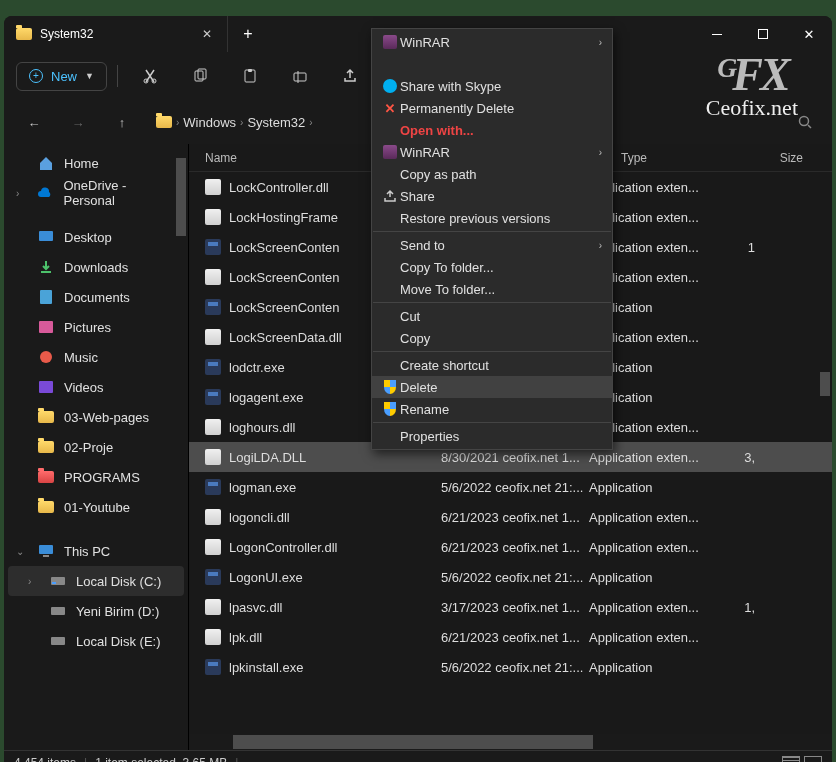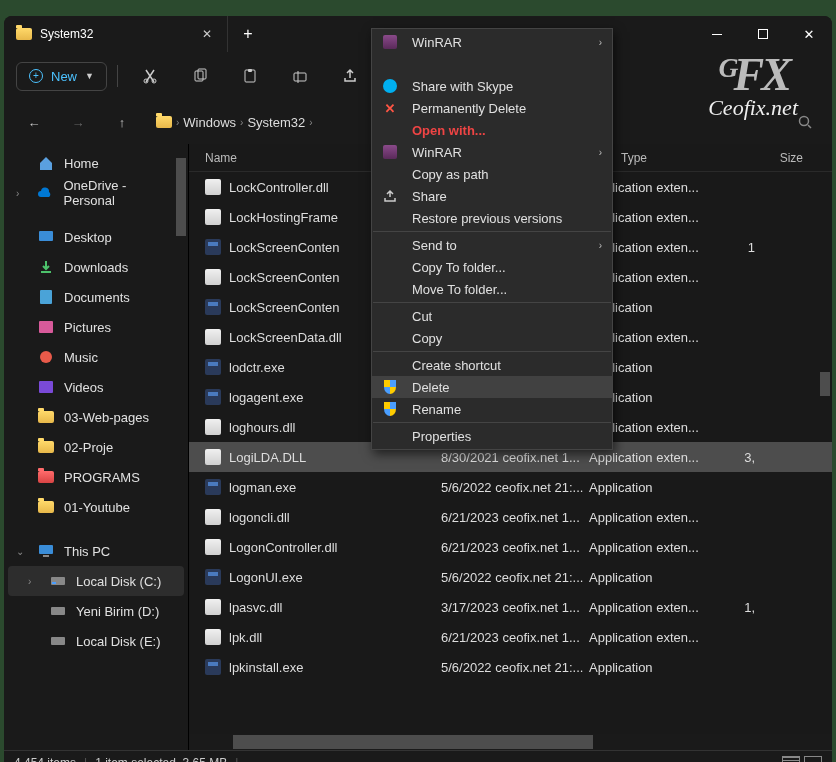--- a/index.html
+++ b/index.html
@@ -65,37 +65,37 @@
   .vscroll { position: absolute; right: 2px; top: 200px; width: 10px; height: 24px; background: #4d4d4d; }
   
   
   .status-bar { height: 24px; display: flex; align-items: center; padding: 0 10px; font-size: 12px; color: #ccc; background: #1a1a1a; border-top: 1px solid #333; }
   .status-sep { margin: 0 8px; color: #555; }
   .status-icons { margin-left: auto; display: flex; gap: 4px; }
   .view-icon { width: 18px; height: 14px; border: 1px solid #888; }
   
   
   .context-menu { position: absolute; left: 371px; top: 28px; width: 242px; background: #2b2b2b; border: 1px solid #444; box-shadow: 2px 4px 10px rgba(0,0,0,0.6); font-size: 13px; color: #e0e0e0; padding: 2px 0; z-index: 100; }
-  .menu-item { display: flex; align-items: center; height: 22px; padding: 0 10px; gap: 14px; }
+  .menu-item { display: flex; align-items: center; height: 22px; padding: 0 10px; gap: 2px; }
   .menu-item.hover { background: #414141; }
   .menu-item .mi-icon { width: 16px; height: 16px; display: flex; align-items: center; justify-content: center; }
   .menu-item .mi-label { flex: 1; }
   .menu-item .mi-arrow { color: #bbb; font-size: 10px; }
   .menu-item.bold .mi-label { font-weight: 600; color: #ef4444; }
   .menu-sep { height: 1px; background: #444; margin: 2px 1px; }
   .shield { width: 12px; height: 14px; background: conic-gradient(#4a9eff 0 90deg, #ffcc00 90deg 180deg, #4a9eff 180deg 270deg, #ffcc00 270deg); border-radius: 0 0 50% 50%; }
   .winrar-icon { width: 14px; height: 14px; background: linear-gradient(#8a4a8a, #5a2a5a); border-radius: 2px; }
   .skype-icon { width: 14px; height: 14px; background: #00aff0; border-radius: 50%; }
   .x-icon { color: #ff5544; font-weight: bold; }
   .share-icon { width: 14px; height: 14px; }
   
   
   .watermark { position: absolute; right: 38px; top: 48px; text-align: center; color: #ddd; pointer-events: none; z-index: 50; }
   .watermark .logo { font-size: 46px; font-weight: 800; font-style: italic; color: #bbb; letter-spacing: -3px; font-family: Georgia, serif; }
-  .watermark .url { font-size: 22px; font-style: italic; color: #eee; font-family: Georgia, serif; margin-top: -6px; text-align: center; }
+  .watermark .url { font-size: 22px; color: #eee; font-family: Georgia, serif; margin-top: -6px; text-align: center; }
 </style>
 </head>
 <body>
 
 <div class="window">
 
   <div class="title-bar">
     <div class="tab">
       <div class="folder-icon"></div>
       <span class="tab-title">System32</span>

